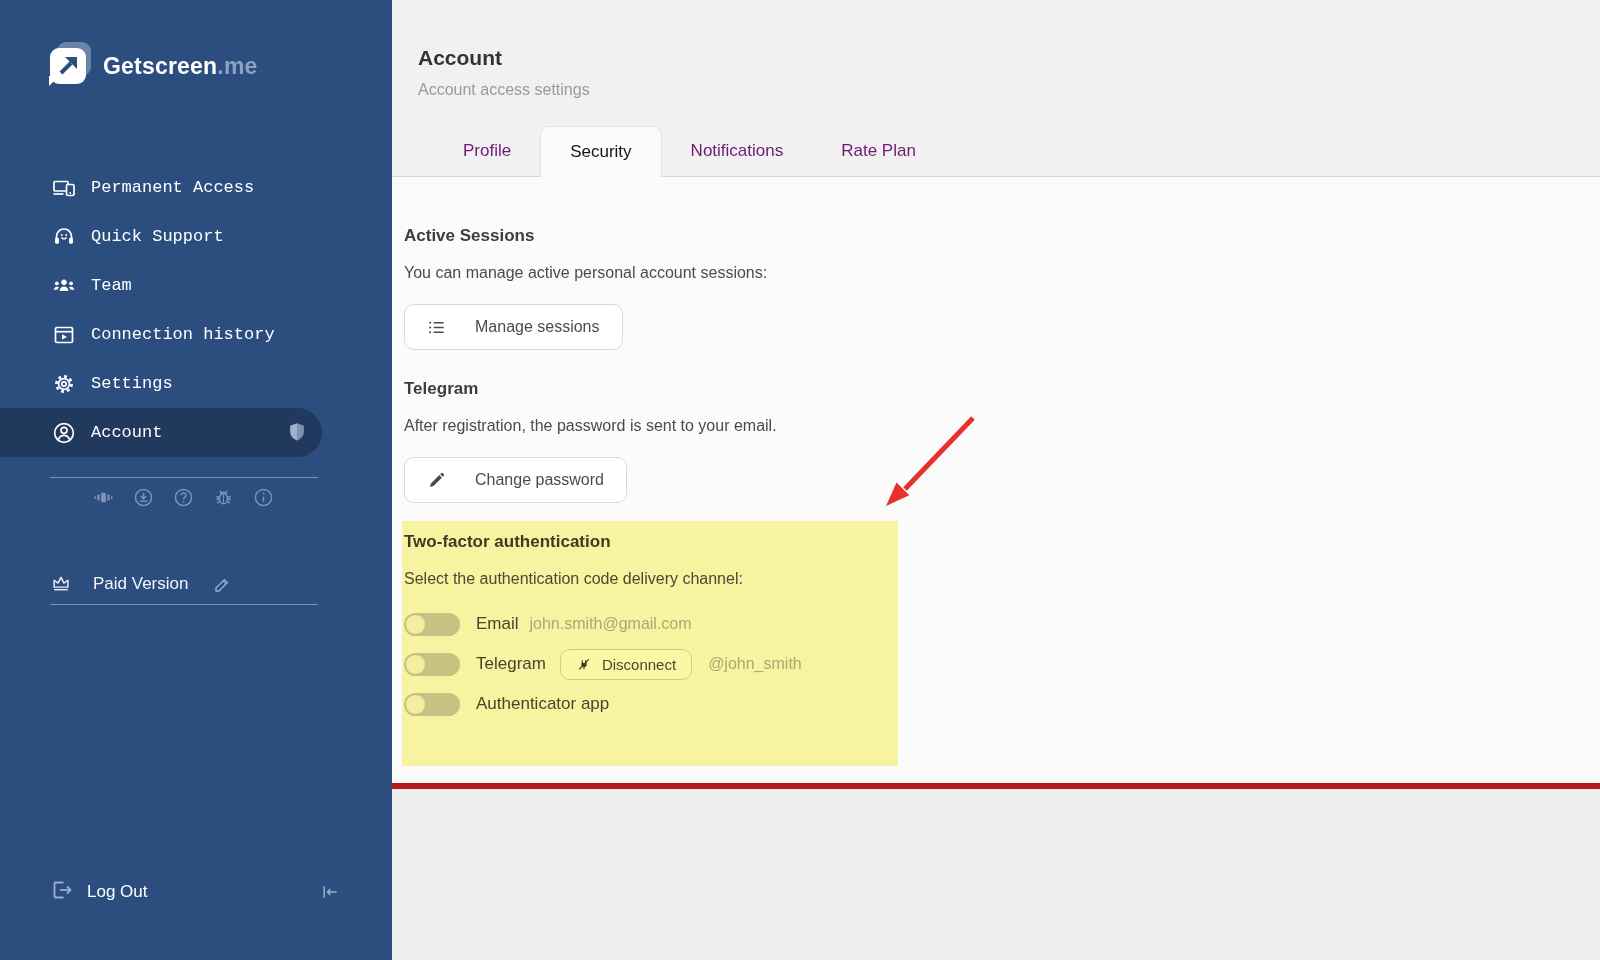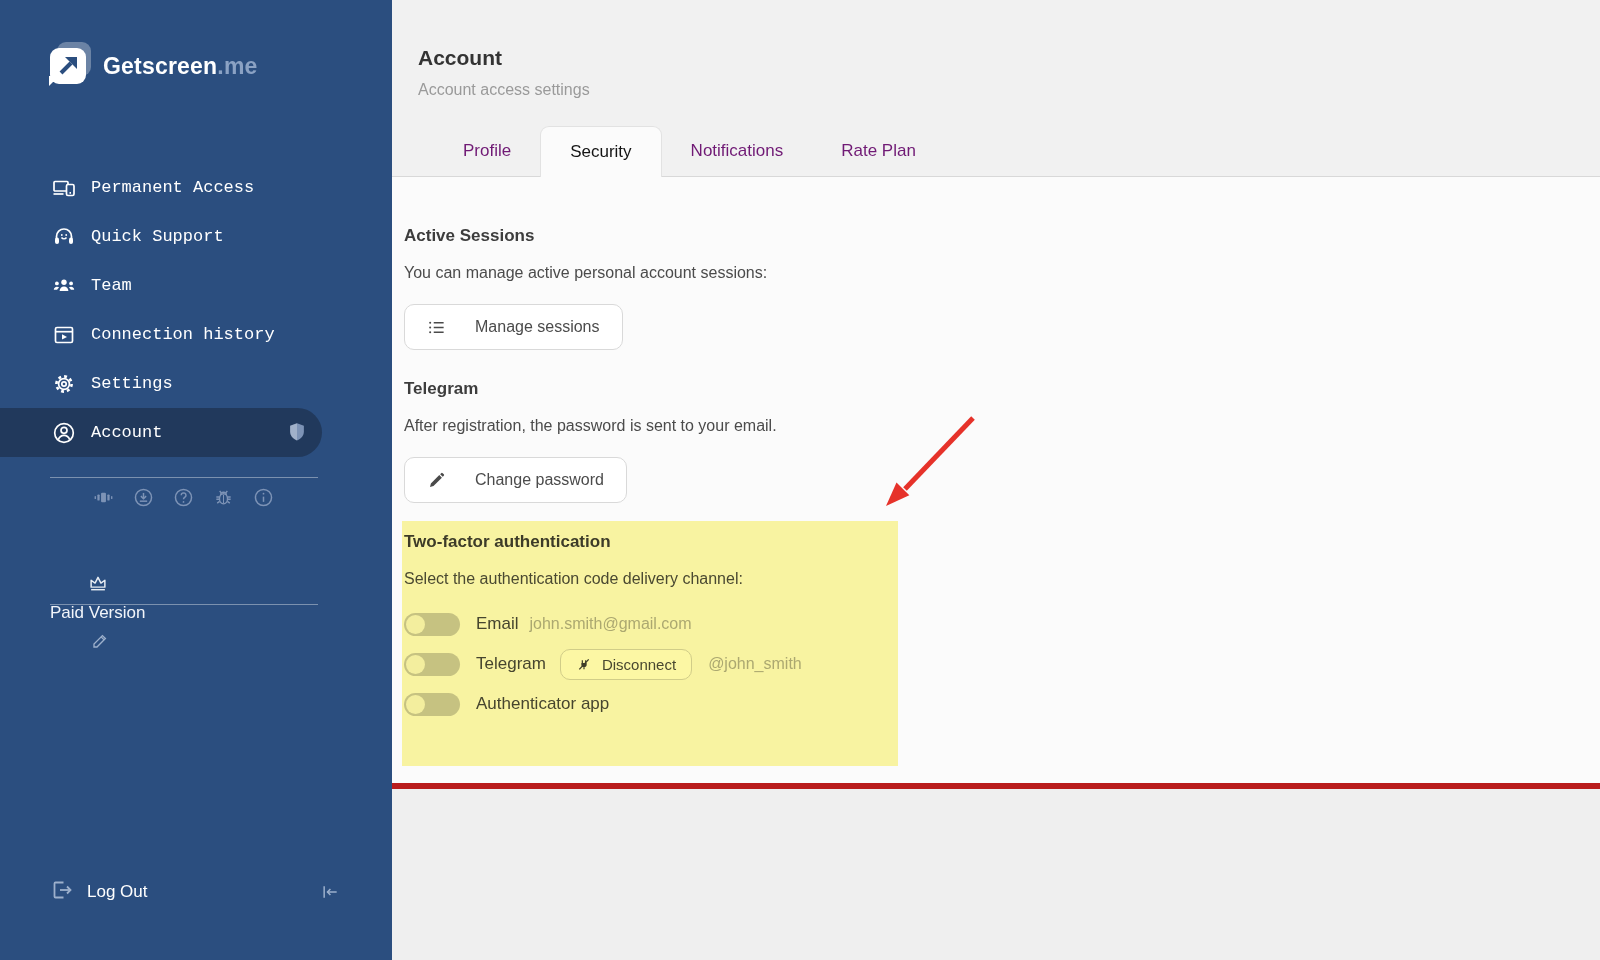--- a/index.html
+++ b/index.html
@@ -36,21 +36,21 @@
   .nav-item.active{background:var(--sidebar-active);width:322px;border-radius:0 25px 25px 0;}
   .nav-badge{position:absolute;left:286px;top:13px;width:22px;height:22px;color:#7d93b6;}
 
   .side-divider{position:absolute;left:50px;width:268px;height:1px;background:rgba(255,255,255,.38);}
   .divider-1{top:477px;}
   .divider-2{top:604px;}
 
   .utility-row{position:absolute;left:93px;top:487px;display:flex;gap:19px;}
   .utility-row .uicon{width:21px;height:21px;color:#7d93b6;cursor:pointer;}
 
-  .plan-row{position:absolute;left:50px;top:572px;display:flex;align-items:center;gap:9px;flex-direction:column;}
+  .plan-row{position:absolute;left:50px;top:572px;display:flex;align-items:flex-end;gap:21px;}
   .plan-row .picon{width:22px;height:22px;color:#e8edf4;}
   .plan-row .plabel{font-size:17px;color:#f2f5fa;}
   .plan-row .edit{width:18px;height:18px;color:#9db0cc;margin-left:4px;cursor:pointer;}
 
   .logout-row{position:absolute;left:50px;top:878px;width:290px;display:flex;align-items:flex-end;}
   .logout-row .licon{width:24px;height:24px;color:#9db0cc;}
   .logout-row .llabel{margin-left:13px;font-size:17px;color:#fff;cursor:pointer;}
   .collapse{margin-left:auto;width:20px;height:20px;color:#9db0cc;cursor:pointer;}
 
   

